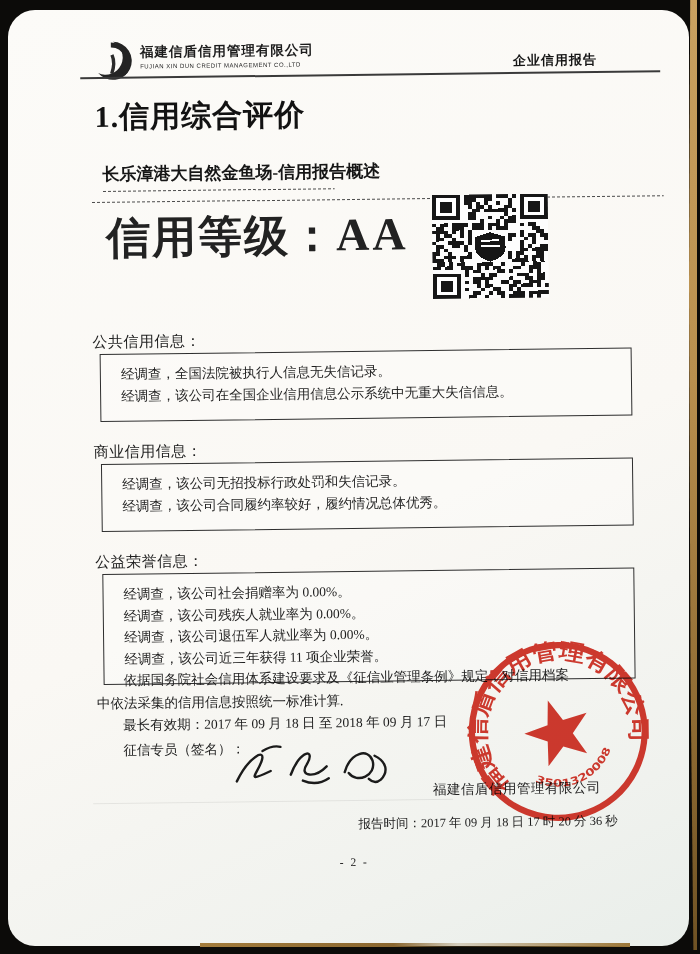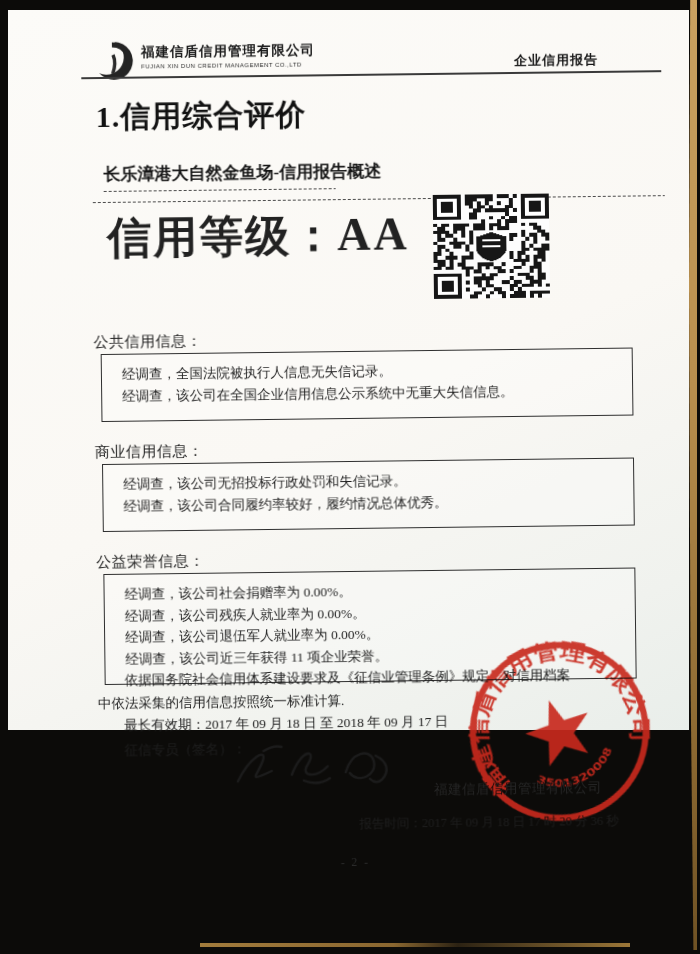--- a/index.html
+++ b/index.html
@@ -1,22 +1,23 @@
 <!DOCTYPE html>
 <html><head>
 <meta charset="utf-8">
 <style>
   * { margin:0; padding:0; box-sizing:border-box; }
   body { background:#000; font-family:"Liberation Serif","DejaVu Serif",serif; }
   .canvas { position:relative; width:700px; height:954px; background:#0c0b09; overflow:hidden; }
 
   
   .paper {
-    position:absolute; left:8px; top:10px; width:681px; height:720px;
+    position:absolute; left:8px; top:10px; width:681px; height:936px;
     background:linear-gradient(155deg,#fcfbf8 0%,#faf8f4 55%,#f0f2ee 85%,#e9eeea 100%);
+    border-radius:27px;
   }
   .page-edge-right {
     position:absolute; left:689px; top:0; width:8px; height:950px;
     background:linear-gradient(180deg,#c9a160 0%,#b98f4e 40%,#8a6730 80%,#6f5224 100%);
     clip-path:polygon(15% 0,100% 0,100% 100%,55% 100%,20% 72%,0 30%);
   }
   .page-edge-bottom {
     position:absolute; left:200px; top:943px; width:430px; height:4px;
     background:linear-gradient(90deg,#a37c3c 0%,#8a6730 45%,rgba(138,103,48,.25) 60%,#9c7738 100%);
   }

